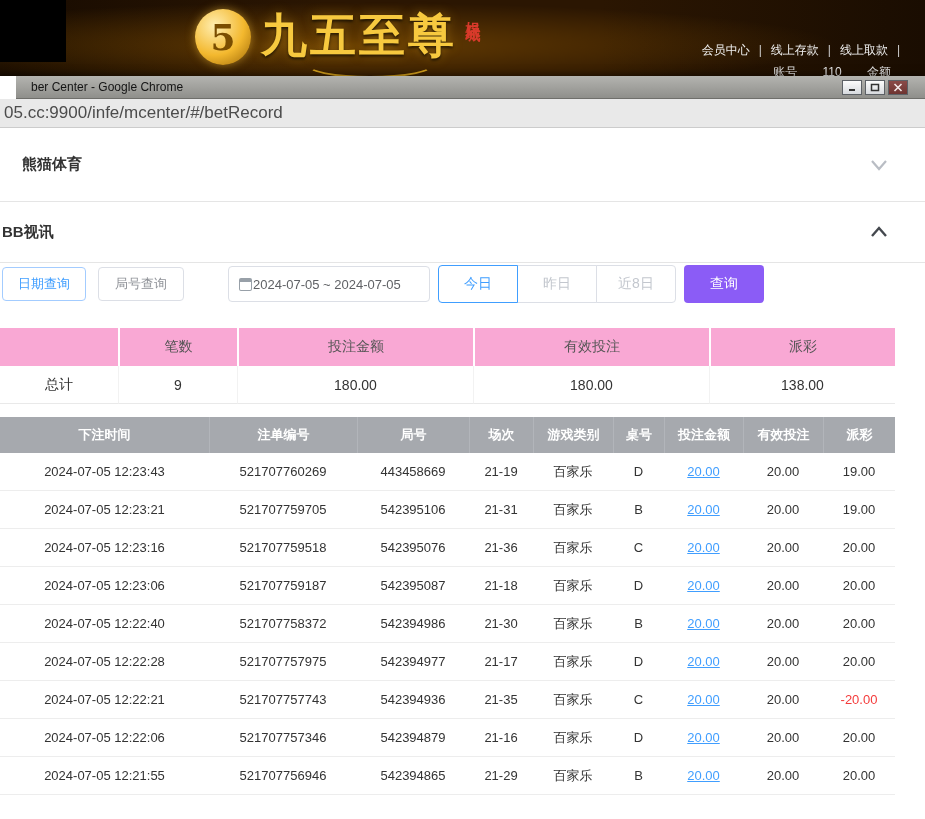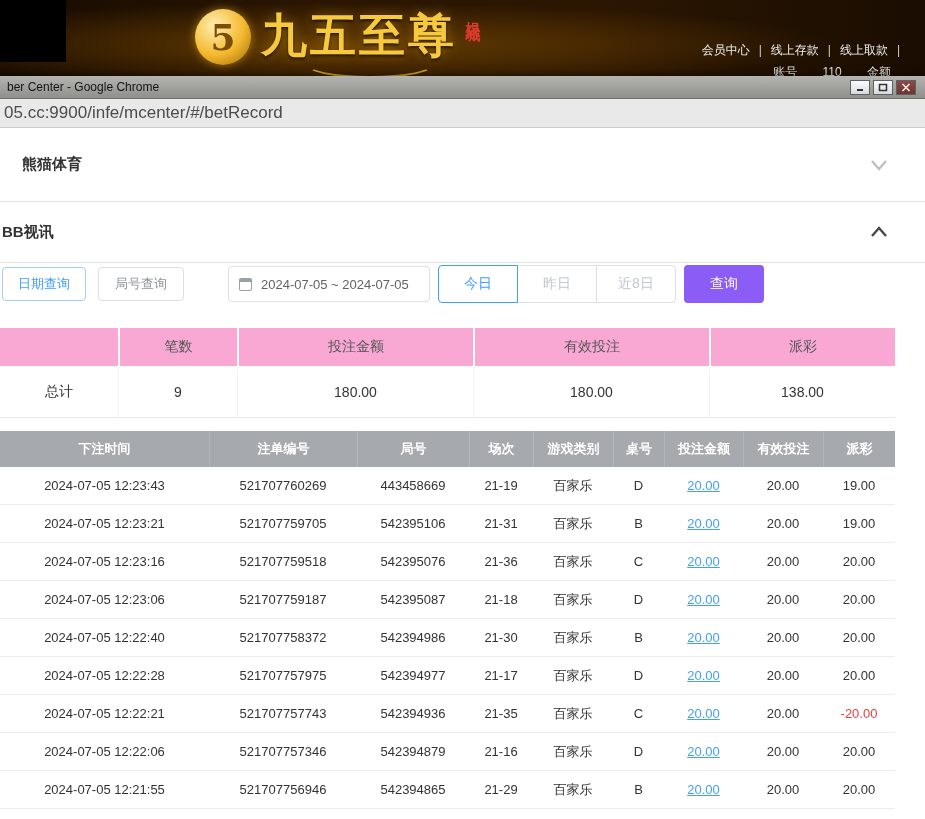--- a/index.html
+++ b/index.html
@@ -26,21 +26,21 @@
   .banner-nav { position:absolute; right:16px; top:42px; color:#f0f0f0; font-size:12px; white-space:nowrap; }
   .banner-nav .pipe { margin:0 9px; color:#cfcfcf; }
   .banner-account { position:absolute; right:34px; top:64px; color:#e0e0e0; font-size:12px; white-space:nowrap; }
   .banner-account span { margin-left:22px;margin-top:23px; }
   .banner-account span:first-child { margin-left:0; }
 
   
   .window { position:absolute; left:0; top:76px; width:925px; height:743px;
     display:flex; flex-direction:column; background:#fff; box-shadow:0 0 8px rgba(0,0,0,.55); }
   .titlebar { height:23px; flex:0 0 23px; background:linear-gradient(#b4b4b0,#8f8f8b);
-    border-bottom:1px solid #6f6f6b; display:flex; align-items:center; padding:0 7px; }
+    border-bottom:1px solid #6f6f6b; display:flex; align-items:center; padding:0 15px;margin-left:16px; }
   .titlebar-text { flex:1; font-size:12px; color:#141414; white-space:nowrap; overflow:hidden; }
   .win-controls { display:flex; gap:3px; margin-right:2px; }
   .win-btn { width:20px; height:15px; border:1px solid #5d6166;
     background:linear-gradient(#fcfcfc,#d7dade); display:flex; align-items:center; justify-content:center; }
   .win-btn.close { background:linear-gradient(#8a4a48,#6e3431); }
   .urlbar { height:29px; flex:0 0 29px; background:#e9e9e9; border-bottom:1px solid #cccccc;
     display:flex; align-items:center; padding-left:4px; font-size:17px; color:#4c4c4c; }
 
   
   .content { flex:1; overflow:hidden; background:#fff; position:relative; }
@@ -48,39 +48,39 @@
     border-bottom:1px solid #e5e5e5; padding:0 37px 0 2px; font-size:15px; font-weight:bold; color:#333; }
   .panel-header.panda { height:74px;padding-left:22px; }
   .panel-header.bb { height:61px; }
 
   .filters { margin-top:2px; padding-left:2px; display:flex; align-items:center; }
   .btn-outline { height:34px; border:1px solid #dcdfe6; border-radius:4px; background:#fff;
     font-size:13px; display:flex; align-items:center; justify-content:center; cursor:pointer; }
   .btn-date-query { width:84px; color:#409eff; border-color:#a3ccff; }
   .btn-round-query { width:86px; color:#909399; margin-left:12px; }
   .date-input { margin-left:44px; width:202px; height:36px; border:1px solid #dcdfe6; border-radius:4px;
-    display:flex; align-items:center; padding:12px 10px; color:#606266; font-size:13px; gap:9px; background:#fff; }
+    display:flex; align-items:center; padding:12px 10px; color:#606266; font-size:13px; gap:1px; background:#fff; }
   .calendar-icon { width:13px; height:13px; border:1px solid #98a0a8; border-top:4px solid #98a0a8;
     border-radius:2px; flex:0 0 13px; }
   .btn-group { margin-left:8px; display:flex; }
   .bg-item { width:80px; height:38px; border:1px solid #dcdfe6; margin-left:-1px;
     display:flex; align-items:center; justify-content:center; font-size:14px; color:#c3c7ce;
     background:#fff; cursor:pointer; }
   .bg-item.first { margin-left:0; border-radius:4px 0 0 4px; }
   .bg-item.last { border-radius:0 4px 4px 0; }
   .bg-item.active { color:#409eff; border-color:#409eff; position:relative; z-index:1; }
   .search-btn { margin-left:8px; width:80px; height:38px; background:#8b5cf6; color:#fff;
     border:none; border-radius:4px; font-size:14px; cursor:pointer; }
 
   table { border-spacing:0; table-layout:fixed; }
   .sum-table { width:895px; margin-top:25px; font-size:14px; }
   .sum-table th { height:38px; background:#f9a8d4; font-weight:normal; color:#555;
     border-left:2px solid #fff; text-align:center; }
   .sum-table th:first-child { border-left:none; }
-  .sum-table td { height:52px; background:#fff; text-align:center; color:#333;
+  .sum-table td { height:38px; background:#fff; text-align:center; color:#333;
     border-bottom:1px solid #e9e9e9; border-left:1px solid #f2f2f2; }
   .sum-table td:first-child { border-left:none; }
 
   .bet-table { width:895px; margin-top:13px; font-size:13px; }
   .bet-table th { height:36px; background:#a6a9ae; color:#fff; font-weight:bold;
     border-left:1px solid #b2b5ba; text-align:center; }
   .bet-table th:first-child { border-left:none; }
   .bet-table td { height:38px; text-align:center; color:#333; border-bottom:1px solid #ededed; background:#fff; }
   .bet-table td.link { color:#409eff; text-decoration:underline; cursor:pointer; }
   .bet-table td.neg { color:#f43b3b; }

